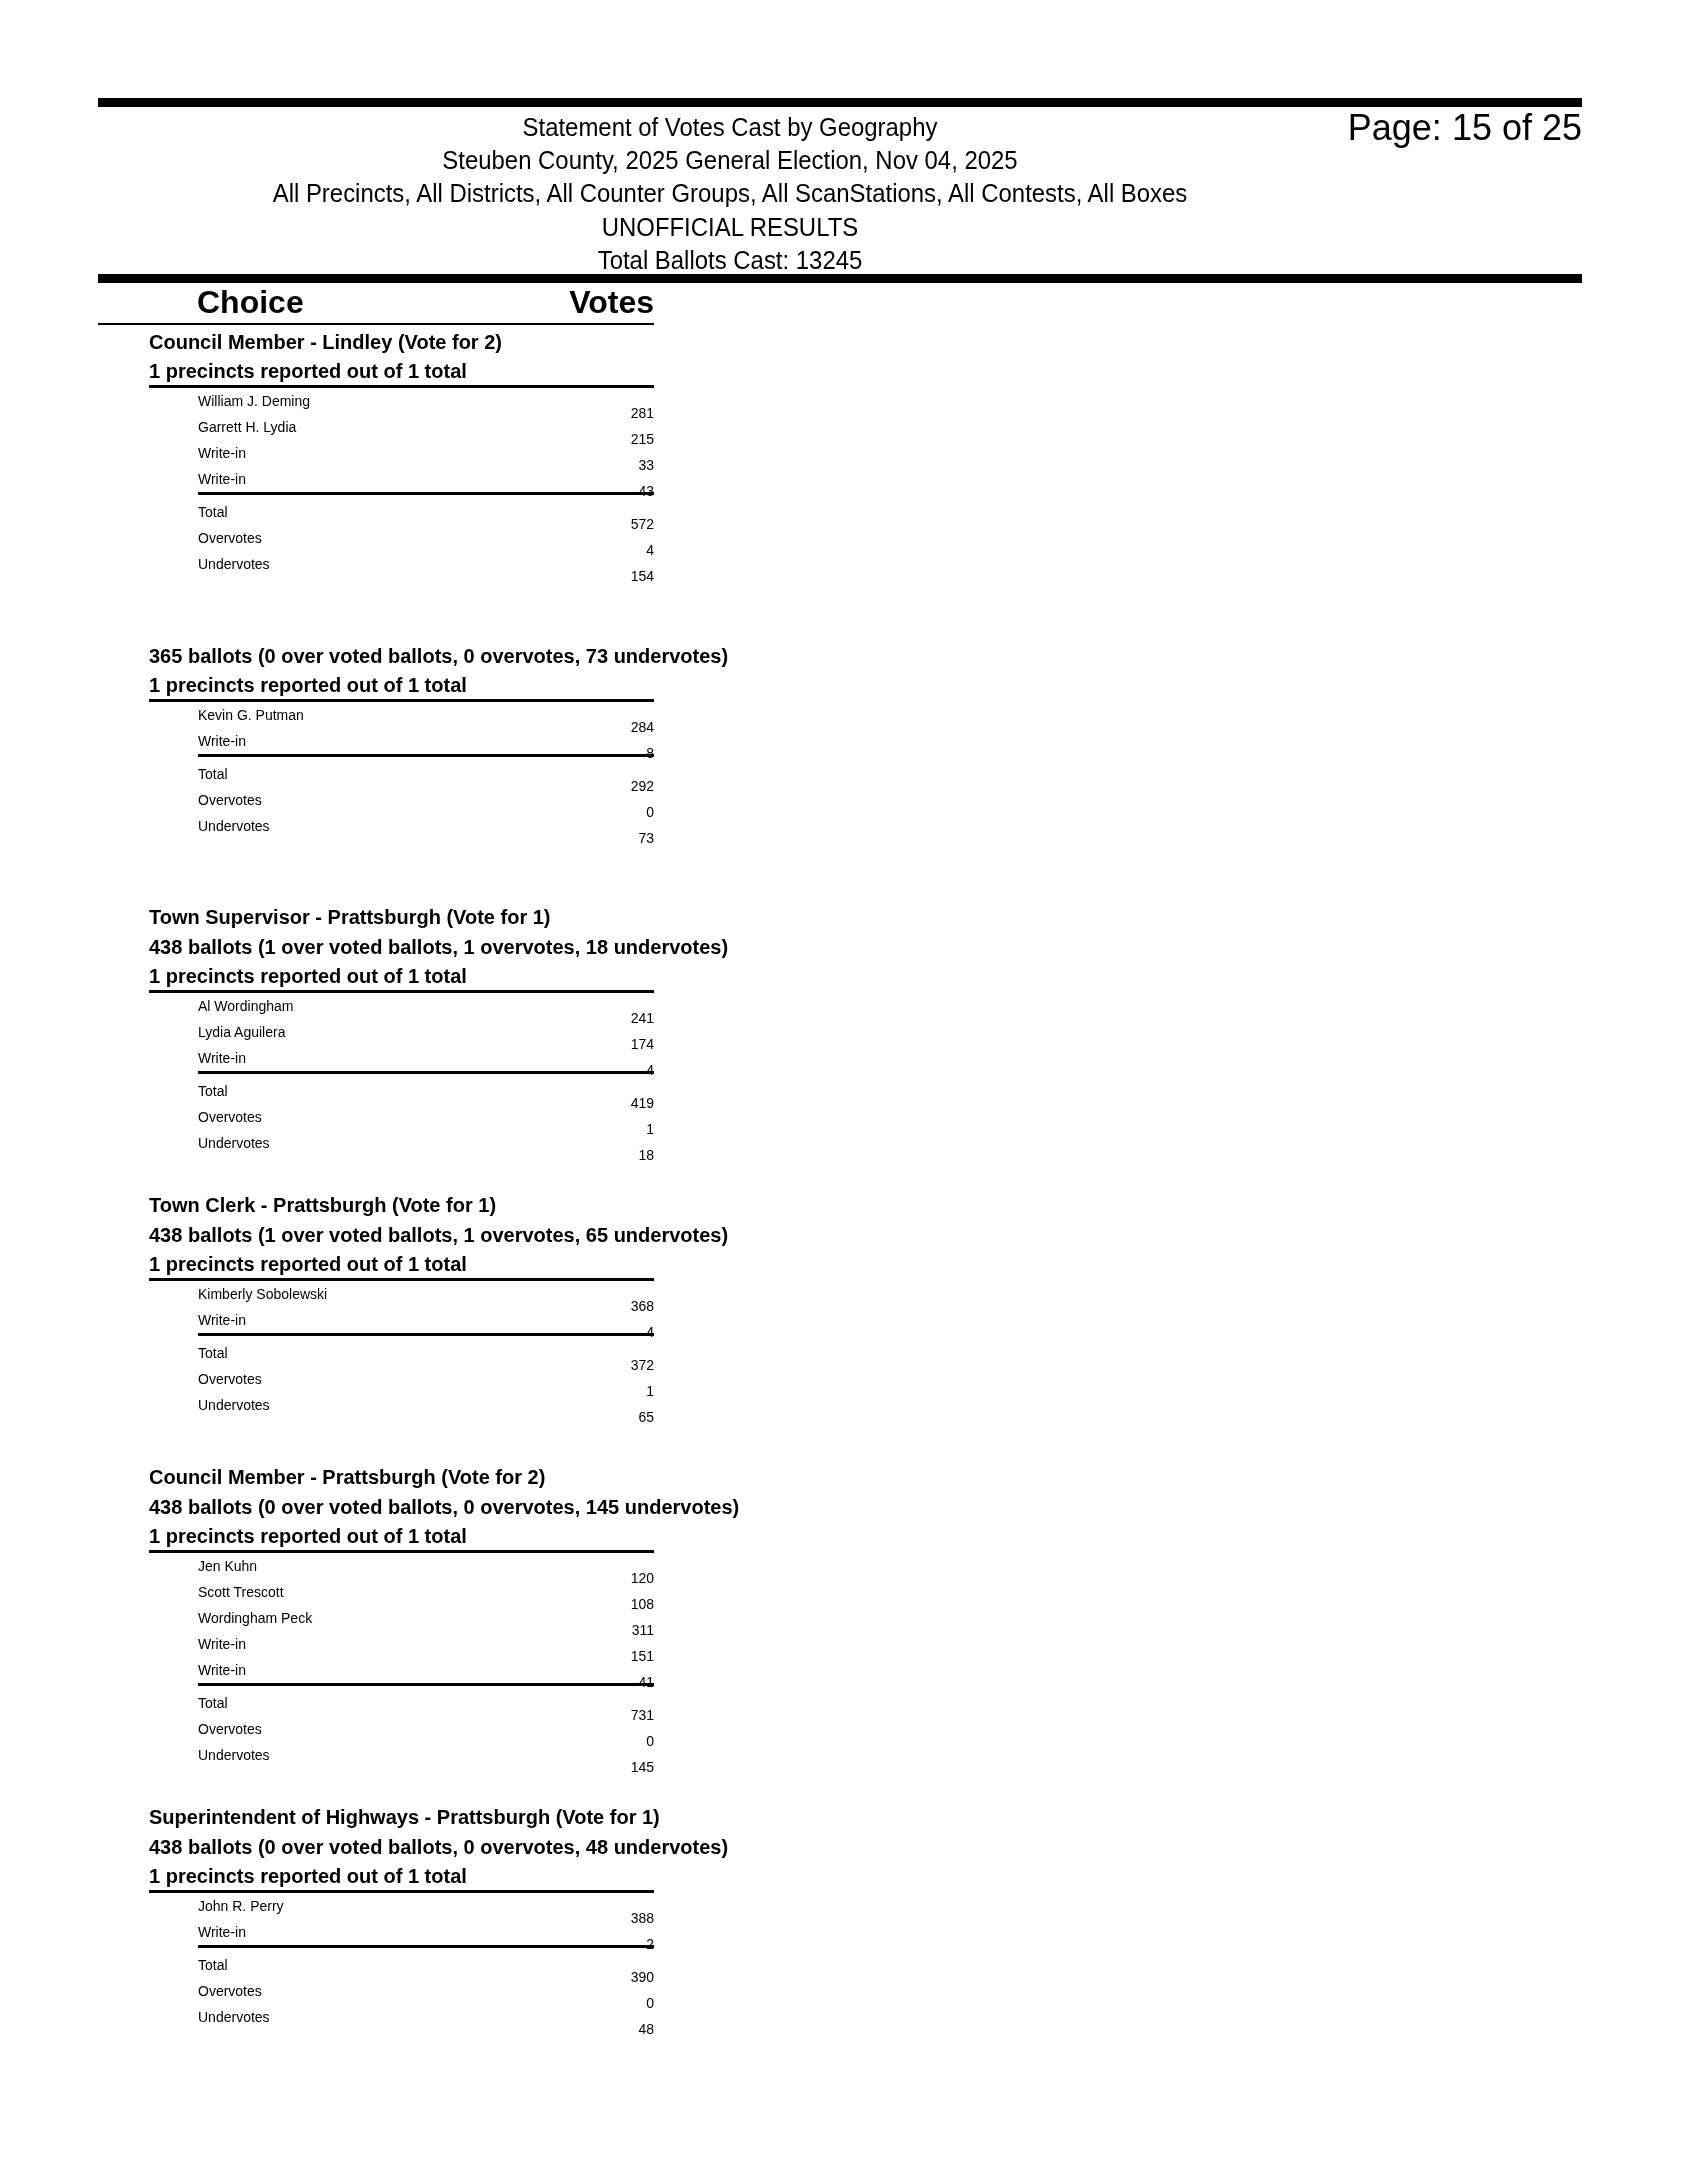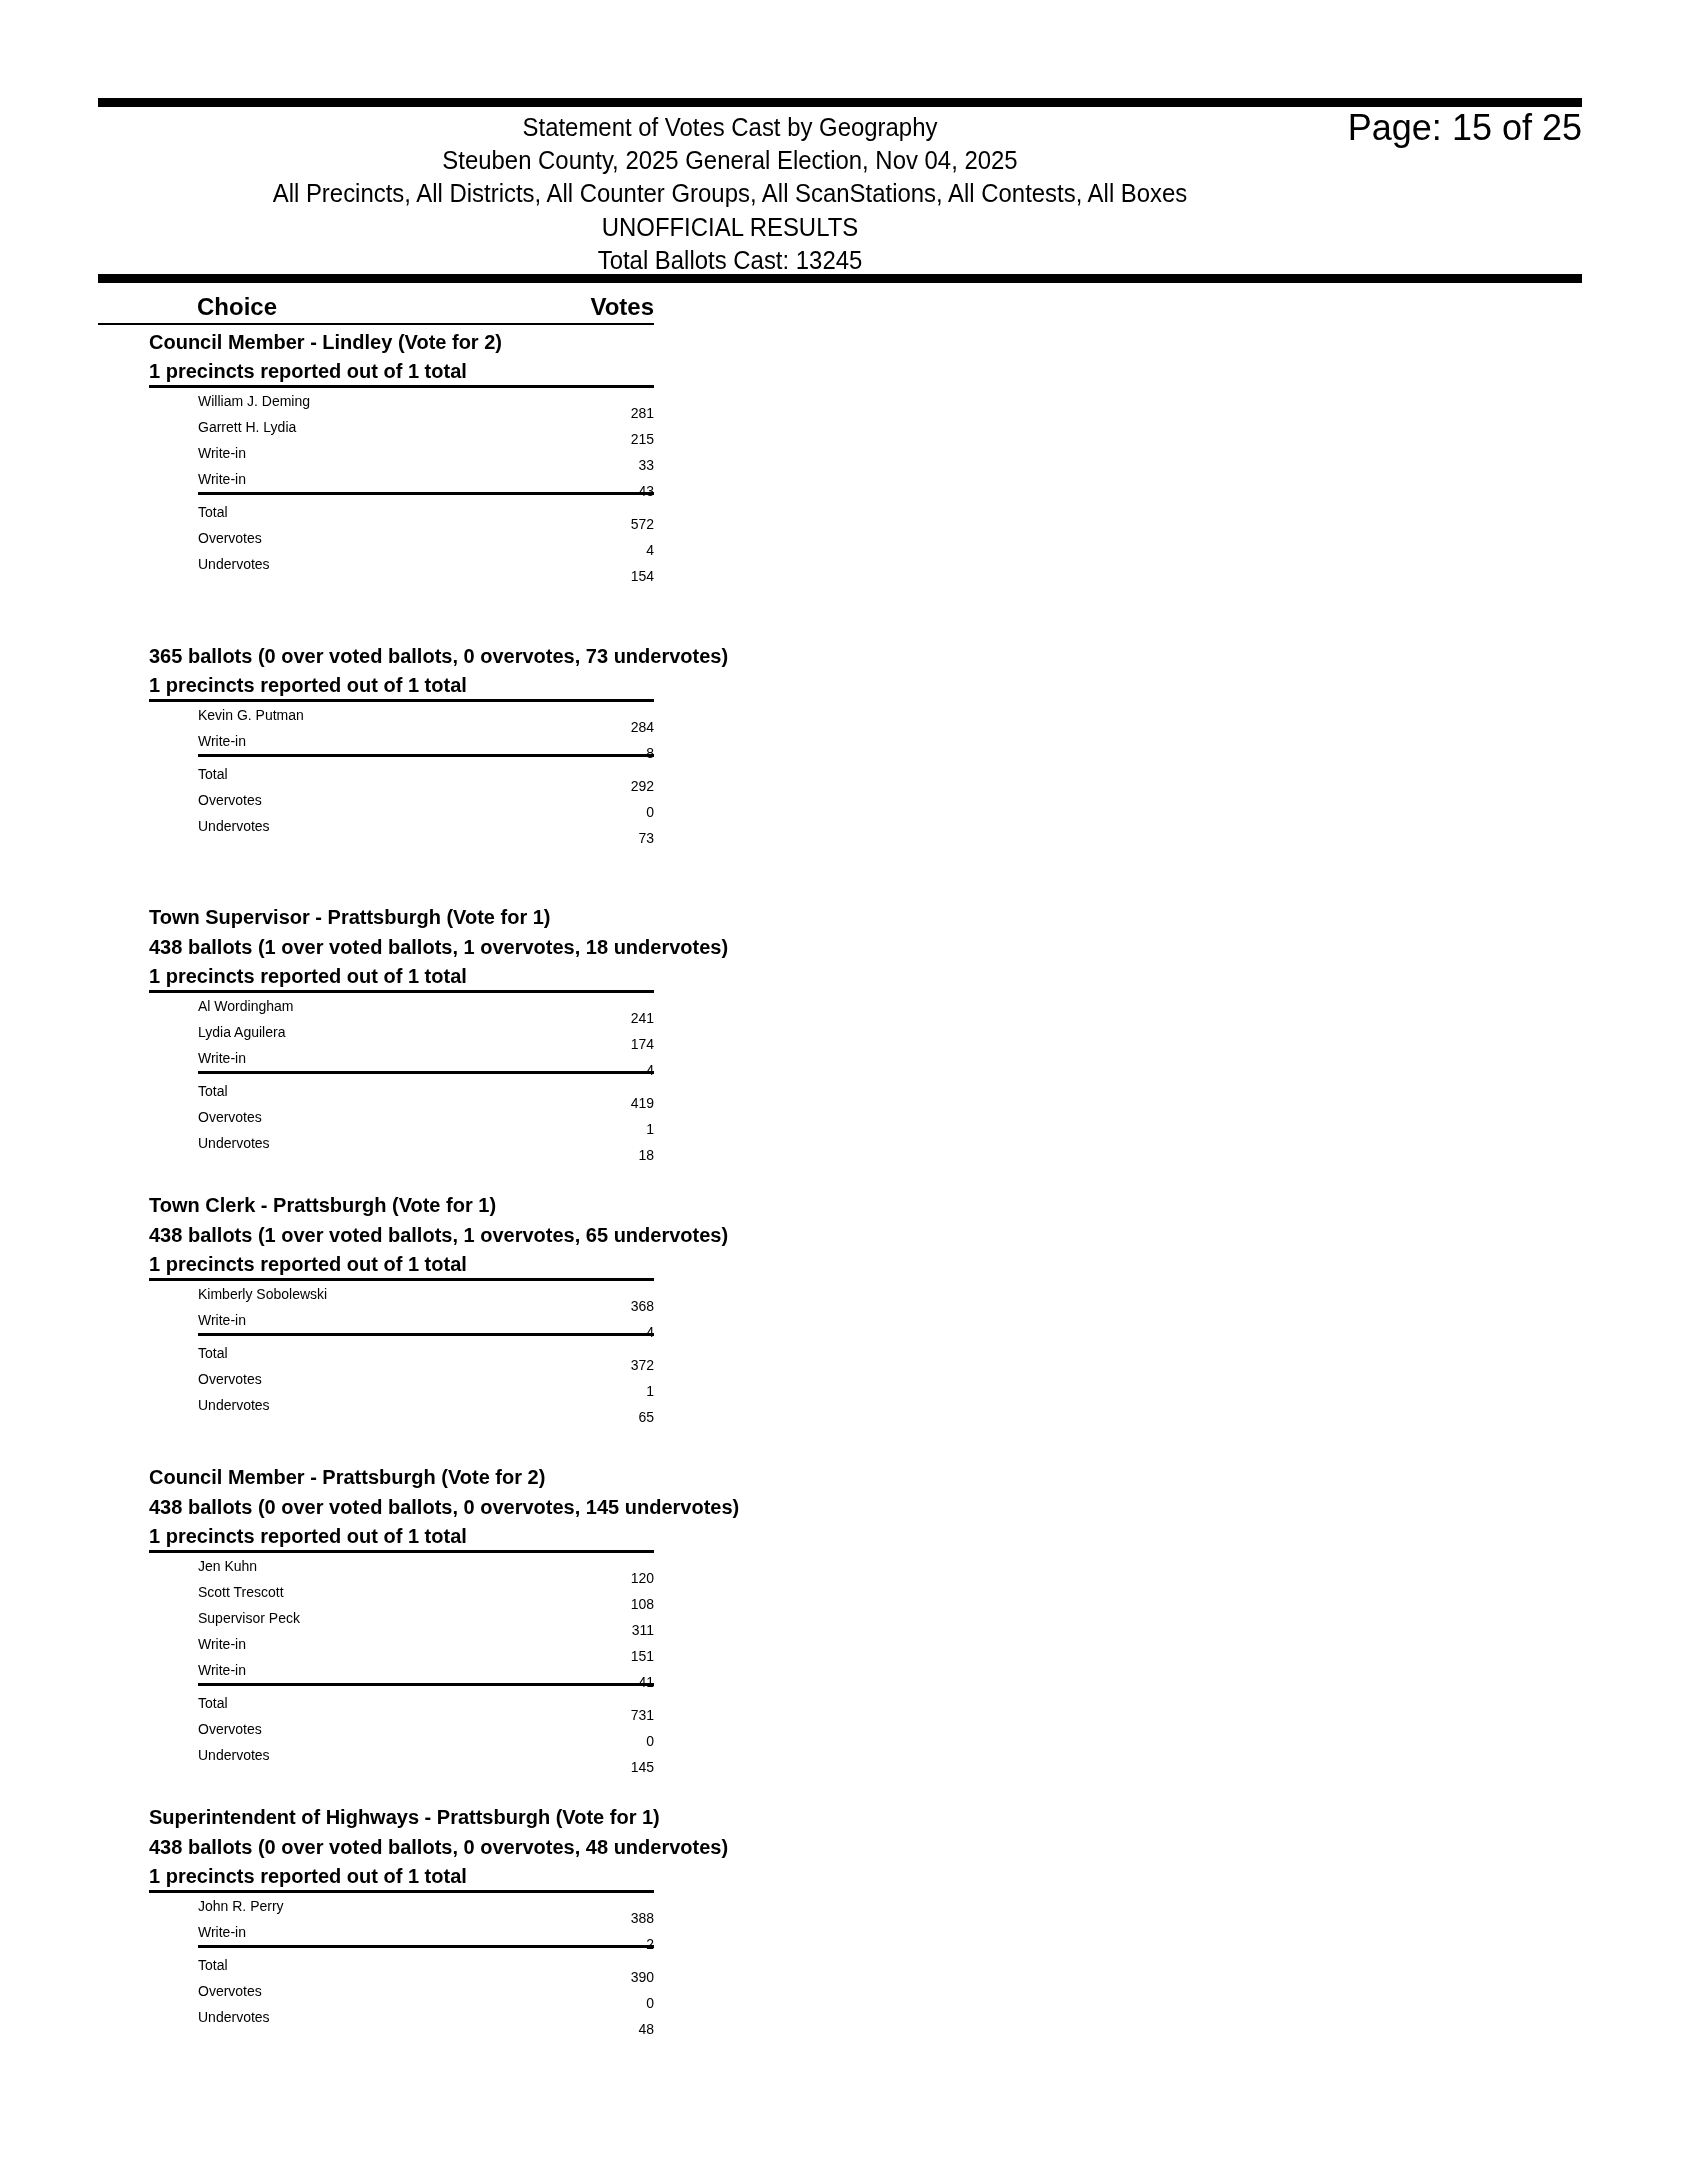--- a/index.html
+++ b/index.html
@@ -1,20 +1,20 @@
 <!DOCTYPE html>
 <html style="font-size:14px"><head>
 <meta charset="utf-8">
 <style>
   html, body { margin:0; padding:0; background:#ffffff; }
   body { width:1685px; height:2180px; position:relative; font-family:"Liberation Sans", sans-serif; color:#000; overflow:hidden; }
   .rule { position:absolute; left:98px; width:1484px; height:8.8px; background:#000; }
   .hdr-line { position:absolute; left:98px; width:1264px; text-align:center; font-size:26px; line-height:33px; transform:scaleX(0.92); transform-origin:center; white-space:nowrap; }
   .page-num { position:absolute; right:103px; top:111px; font-size:36px; line-height:33px; white-space:nowrap; }
-  .colhead { position:absolute; top:290px; left:98px; width:556px; height:33px; border-bottom:2.6px solid #000; font-weight:bold; font-size:24px; }
+  .colhead { position:absolute; top:290px; left:98px; width:556px; height:33px; border-bottom:2.6px solid #000; font-weight:bold; font-size:32px; }
   .colhead .c { position:absolute; left:99px; bottom:1.8px; }
   .colhead .v { position:absolute; right:0; bottom:1.8px; }
   .contest { position:absolute; left:149px; width:790px; }
   .contest .title, .contest .ballots, .contest .precincts { font-weight:bold; font-size:20px; line-height:30px; white-space:nowrap; }
   .contest .precincts { width:505px; border-bottom:3.1px solid #000; line-height:28px; }
   .rows { margin-left:49px; width:456px; }
   .row { display:flex; justify-content:space-between; font-size:14px; line-height:26px; height:26px;gap:40px; }
   .row.last-cand { border-bottom:3.1px solid #000; height:26px; margin-bottom:3.5px; }
   .row .n { white-space:nowrap; }
   .row .val { text-align:left;margin-top:12px; }
@@ -164,21 +164,21 @@
       <div class="rows">
         <div class="row">
           <span class="n">Jen Kuhn</span>
           <span class="val">120</span>
         </div>
         <div class="row">
           <span class="n">Scott Trescott</span>
           <span class="val">108</span>
         </div>
         <div class="row">
-          <span class="n">Supervisor Peck</span>
+          <span class="n">Wordingham Peck</span>
           <span class="val">311</span>
         </div>
         <div class="row">
           <span class="n">Write-in</span>
           <span class="val">151</span>
         </div>
         <div class="row last-cand">
           <span class="n">Write-in</span>
           <span class="val">41</span>
         </div>

